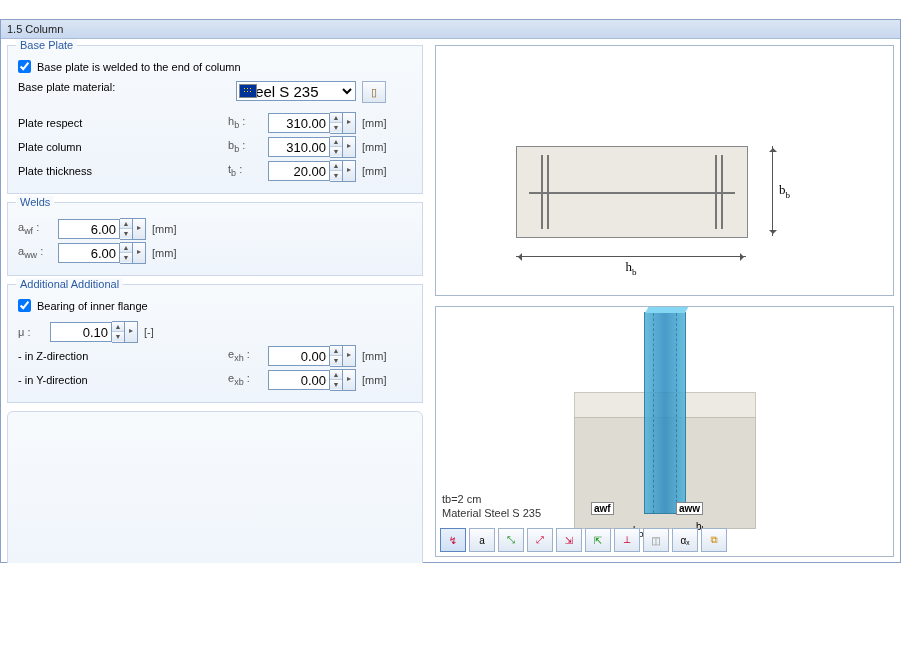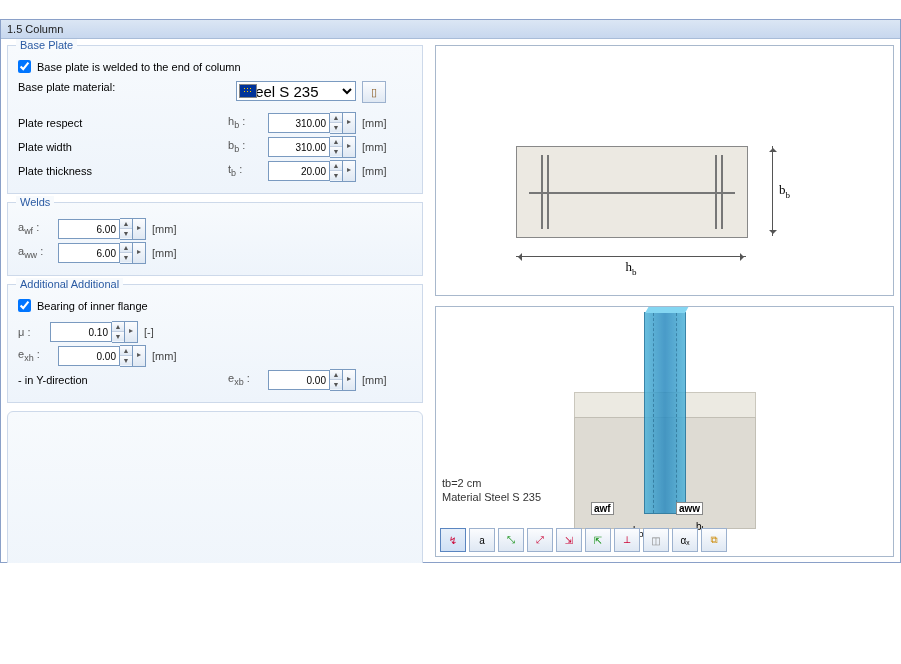--- a/index.html
+++ b/index.html
@@ -7,21 +7,21 @@
   .titlebar{background:linear-gradient(to bottom,#dbe6f4,#c7d7ee);height:18px;line-height:18px;padding:0 6px;color:#1a1a1a;border-bottom:1px solid #a8bcd8;font-size:11px;}
   .layout{display:flex;height:calc(100% - 18px);}
   .left{width:428px;padding:6px;box-sizing:border-box;}
   .right{flex:1;padding:6px;box-sizing:border-box;display:flex;flex-direction:column;gap:10px;}
   .group{border:1px solid #cdd9ea;border-radius:0;background:linear-gradient(to bottom,#f7fafd,#eef4fb);padding:8px 10px 10px;margin-bottom:8px;position:relative;}
   .group-title{position:absolute;top:-1px;left:8px;padding:0 4px;background:linear-gradient(to bottom,#f7fafd,#f7fafd);color:#2a5aa3;font-size:11px;transform:translateY(-50%);}
   .row{display:flex;align-items:center;height:24px;}
   .lbl{width:210px;}
   .sym{width:40px;color:#555;}
   .spin{display:flex;align-items:center;}
-  .spin input{width:54px;height:18px;border:1px solid #7a9ac0;text-align:right;padding:0 3px;font-family:inherit;font-size:10px;}
+  .spin input{width:54px;height:18px;border:1px solid #7a9ac0;text-align:right;padding:0 3px;font-family:inherit;font-size:13px;}
   .spinbtns{display:flex;flex-direction:column;border:1px solid #7a9ac0;border-left:none;height:20px;}
   .spinbtns div{width:12px;height:9px;background:linear-gradient(to bottom,#fbfcfe,#dfe8f3);font-size:7px;line-height:9px;text-align:center;color:#555;border-bottom:1px solid #c0cde0;cursor:pointer;}
   .spinbtns div:last-child{border-bottom:none;}
   .sidebtn{width:12px;height:20px;border:1px solid #7a9ac0;border-left:none;background:linear-gradient(to bottom,#fbfcfe,#dfe8f3);font-size:8px;line-height:18px;text-align:center;color:#555;cursor:pointer;}
   .unit{margin-left:6px;color:#444;}
   .checkbox{display:flex;align-items:flex-end;gap:6px;margin-bottom:8px;}
   .checkbox input{margin:0;}
   .matrow{display:flex;align-items:flex-start;margin-bottom:8px;}
   select.combo{width:120px;height:20px;border:1px solid #7a9ac0;font-family:inherit;font-size:15px;background:#fff;}
   .combo-wrap{position:relative;}
@@ -47,21 +47,21 @@
   .dim-v-line::before{top:-2px;border-bottom-color:#555;}
   .dim-v-line::after{bottom:-2px;border-top-color:#555;}
   .dim-v-lbl{margin-left:6px;font-family:"Times New Roman",serif;font-size:13px;transform:rotate(0);}
   .preview-bottom{flex:1;position:relative;}
   .block{width:180px;height:110px;background:#dedbd3;position:absolute;left:50%;top:110px;transform:translateX(-50%) skewY(0deg);border:1px solid #c2bfb5;}
   .block-top{width:180px;height:30px;background:#eceae2;border:1px solid #cac7bd;position:absolute;left:50%;top:85px;transform:translateX(-50%) ;border-bottom:none;}
   .column3d{width:40px;height:200px;background:linear-gradient(to right,#4fb3d9,#2a8abf,#4fb3d9);position:absolute;left:50%;top:5px;transform:translateX(-50%);border:1px solid #1a6f9a;opacity:0.85;}
   .column3d::before{content:"";position:absolute;left:0;top:-6px;width:40px;height:6px;background:#6fd0f0;transform:skewX(-30deg);transform-origin:bottom;}
   .column3d::after{content:"";position:absolute;left:8px;top:0;bottom:0;width:2px;border-left:1px dashed #1a6f9a;border-right:1px dashed #1a6f9a;width:22px;}
   .callout{position:absolute;font-size:10px;background:#fff;border:1px solid #888;padding:0 2px;font-weight:bold;}
-  .info{position:absolute;left:6px;bottom:52px;font-size:11px;color:#333;line-height:14px;}
+  .info{position:absolute;left:6px;bottom:36px;font-size:11px;color:#333;line-height:14px;}
   .toolbar{position:absolute;left:4px;bottom:4px;display:flex;gap:3px;}
   .toolbar .tbtn{width:24px;height:22px;border:1px solid #9cb1ce;background:linear-gradient(to bottom,#fbfcfe,#dfe8f3);display:flex;align-items:center;justify-content:center;font-size:10px;cursor:pointer;}
   .toolbar .tbtn.active{background:linear-gradient(to bottom,#e8f0fa,#cfe0f5);border-color:#5a85c0;}
   .empty-group{border:1px solid #cdd9ea;border-radius:6px;background:linear-gradient(to bottom,#f7fafd,#eef4fb);height:190px;}
   sub{font-size:9px;}
 </style>
 </head>
 <body>
 
 <div class="window">
@@ -96,21 +96,21 @@
             <input value="310.00" style="">
             <div class="spinbtns">
                 <div>▲</div>
                 <div>▼</div>
               </div>
             <div class="sidebtn">▸</div>
           </div>
           <div class="unit">[mm]</div>
         </div>
         <div class="row">
-          <div class="lbl">Plate width</div>
+          <div class="lbl">Plate column</div>
           <div class="sym">b<sub>b</sub> :</div>
           <div class="spin">
             <input value="310.00" style="">
             <div class="spinbtns">
                 <div>▲</div>
                 <div>▼</div>
               </div>
             <div class="sidebtn">▸</div>
           </div>
           <div class="unit">[mm]</div>
@@ -172,20 +172,21 @@
             <input value="0.10" style="">
             <div class="spinbtns">
                 <div>▲</div>
                 <div>▼</div>
               </div>
             <div class="sidebtn">▸</div>
           </div>
           <div class="unit">[-]</div>
         </div>
         <div class="row">
+          <div class="lbl">- in Z-direction</div>
           <div class="sym">e<sub>xh</sub> :</div>
           <div class="spin">
             <input value="0.00" style="">
             <div class="spinbtns">
                 <div>▲</div>
                 <div>▼</div>
               </div>
             <div class="sidebtn">▸</div>
           </div>
           <div class="unit">[mm]</div>

